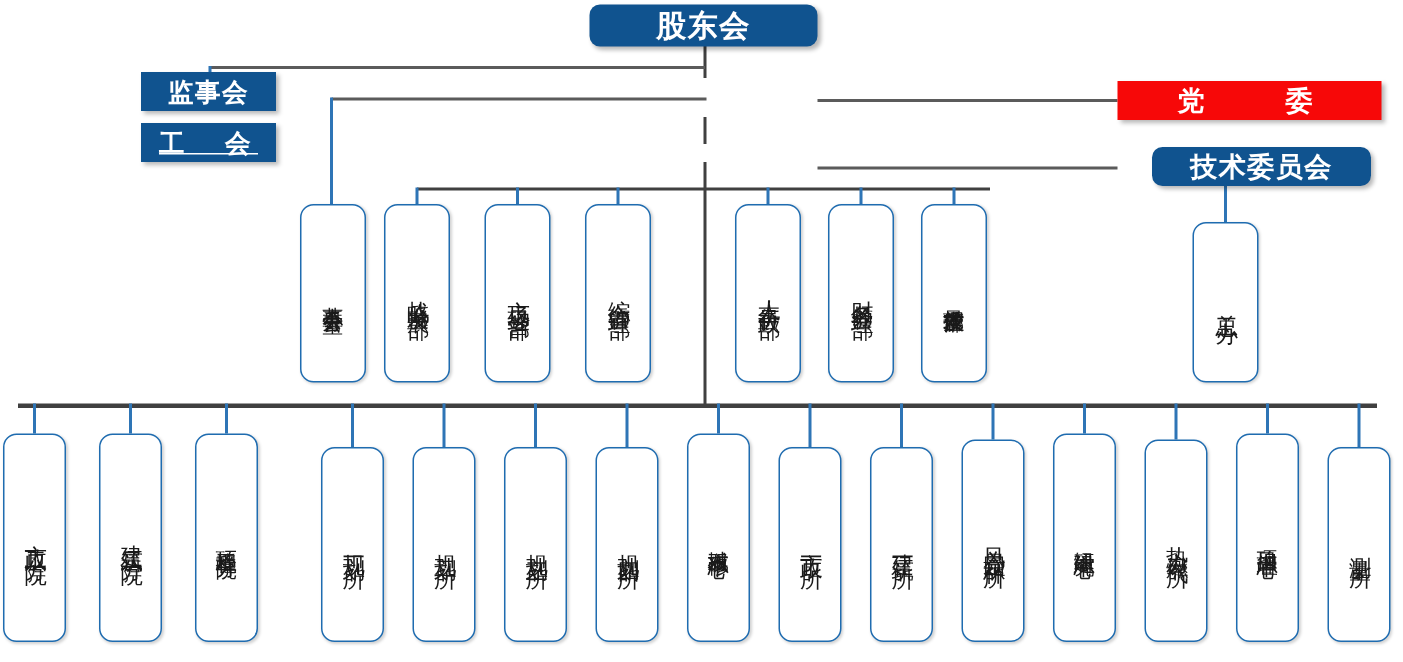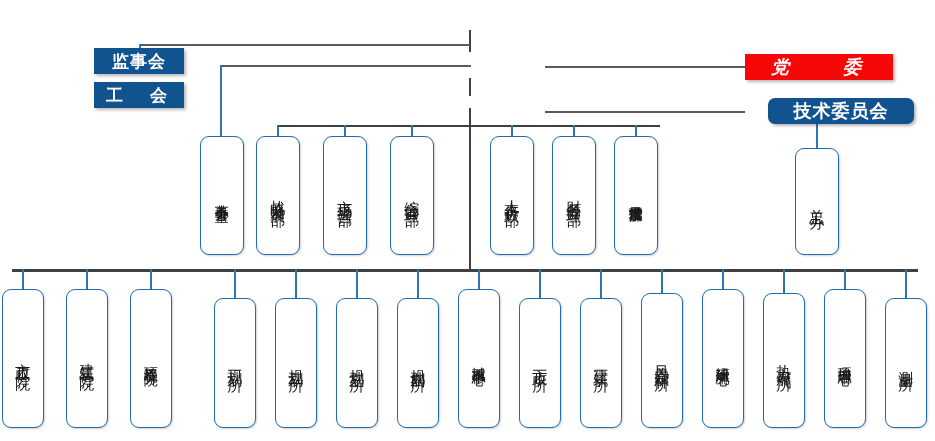--- a/index.html
+++ b/index.html
@@ -94,32 +94,35 @@
   <div class="ln vline blue" style="left:417px;top:269px;height:29px;"></div>
   <div class="ln vline blue" style="left:478px;top:269px;height:20px;"></div>
   <div class="ln vline blue" style="left:539px;top:269px;height:29px;"></div>
   <div class="ln vline blue" style="left:600px;top:269px;height:29px;"></div>
   <div class="ln vline blue" style="left:661px;top:269px;height:24px;"></div>
   <div class="ln vline blue" style="left:722px;top:269px;height:20px;"></div>
   <div class="ln vline blue" style="left:783px;top:269px;height:24px;"></div>
   <div class="ln vline blue" style="left:844px;top:269px;height:20px;"></div>
   <div class="ln vline blue" style="left:905px;top:269px;height:29px;"></div>
 
+  <div class="solid rounded shadow" style="left:393px;top:3px;width:152px;height:28px;font-size:20px;">
+    <span>股东会</span>
+  </div>
 
 
 
   <div class="solid shadow" style="left:94px;top:48px;width:90px;height:26px;font-size:17px;">
     <span>监事会</span>
   </div>
 
-  <div class="solid shadow" style="left:94px;top:82px;width:90px;height:26px;font-size:17px;letter-spacing:5px;">
+  <div class="solid shadow" style="left:94px;top:82px;width:90px;height:26px;font-size:17px;letter-spacing:5px;text-decoration:underline;">
     <span>工　会</span>
   </div>
 
-  <div class="solid red shadow" style="left:745px;top:54px;width:148px;height:26px;font-size:18px;letter-spacing:6px;font-style:italic;">
+  <div class="solid red shadow" style="left:745px;top:54px;width:176px;height:26px;font-size:18px;letter-spacing:6px;">
     <span>党　　委</span>
   </div>
 
   <div class="solid rounded shadow" style="left:768px;top:98px;width:146px;height:26px;font-size:18px;">
     <span>技术委员会</span>
   </div>
 
   <div class="vbox" style="left:200px;top:136px;width:44px;height:119px;">
     <span class="vtxt sm">董事会办公室</span>
   </div>

